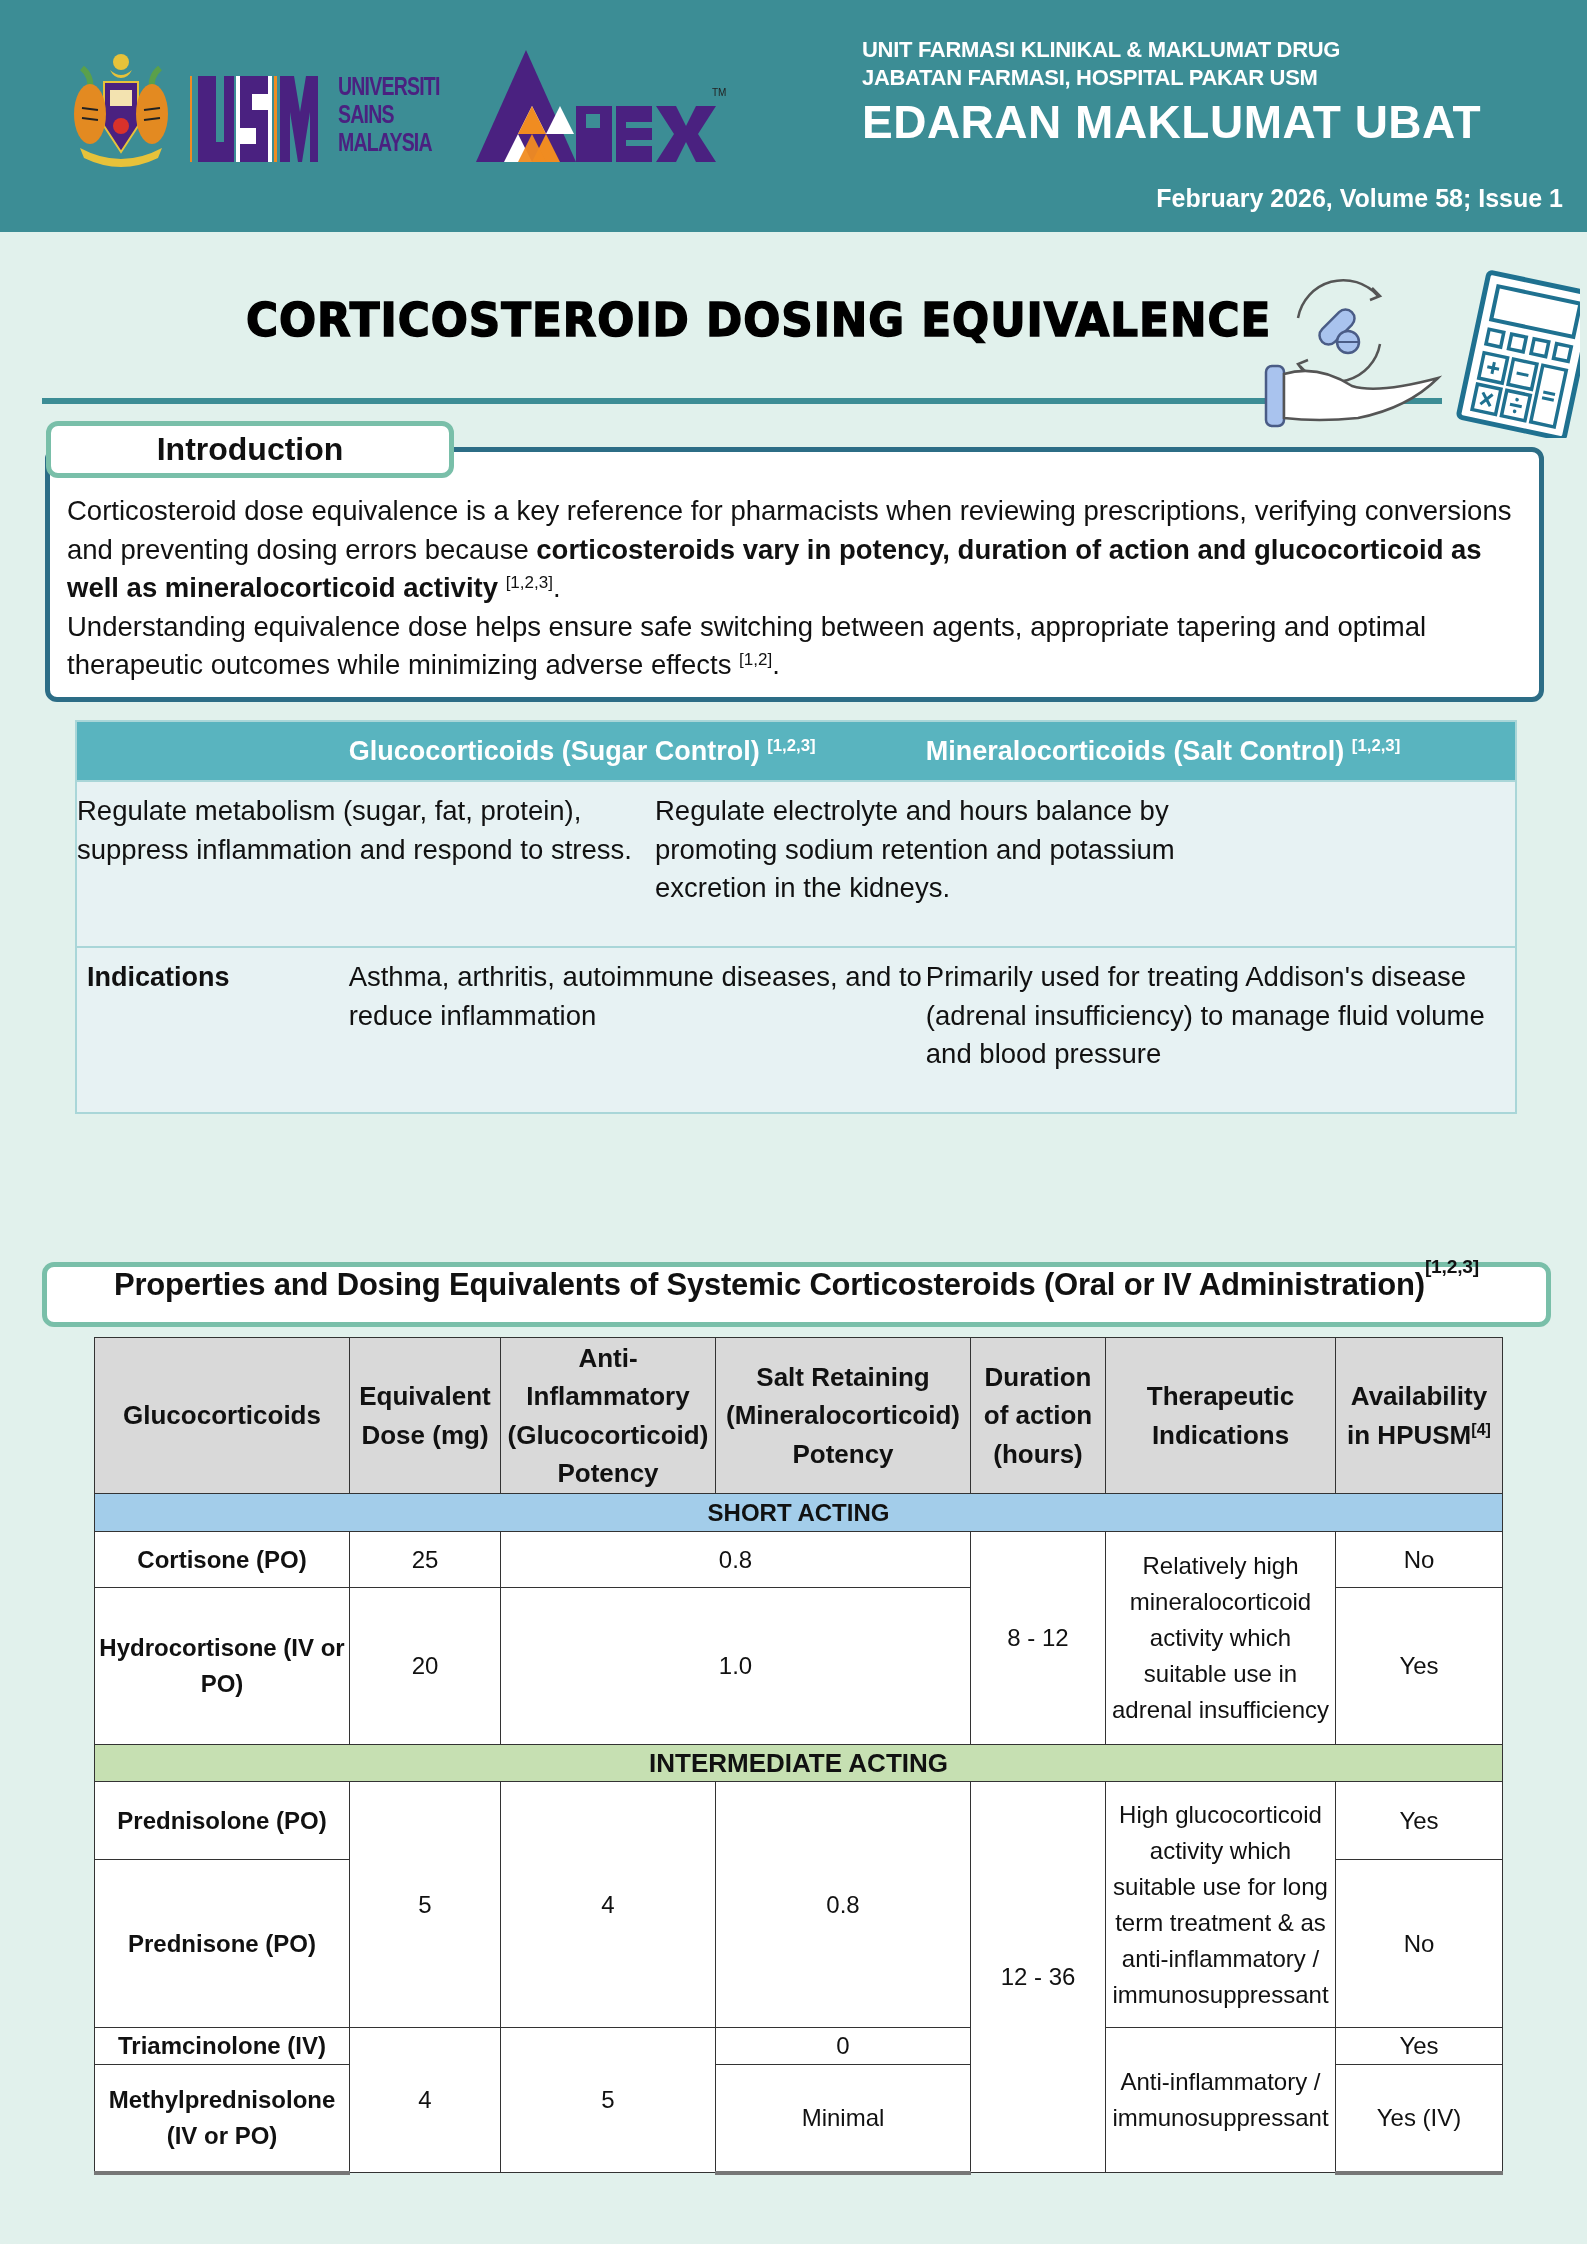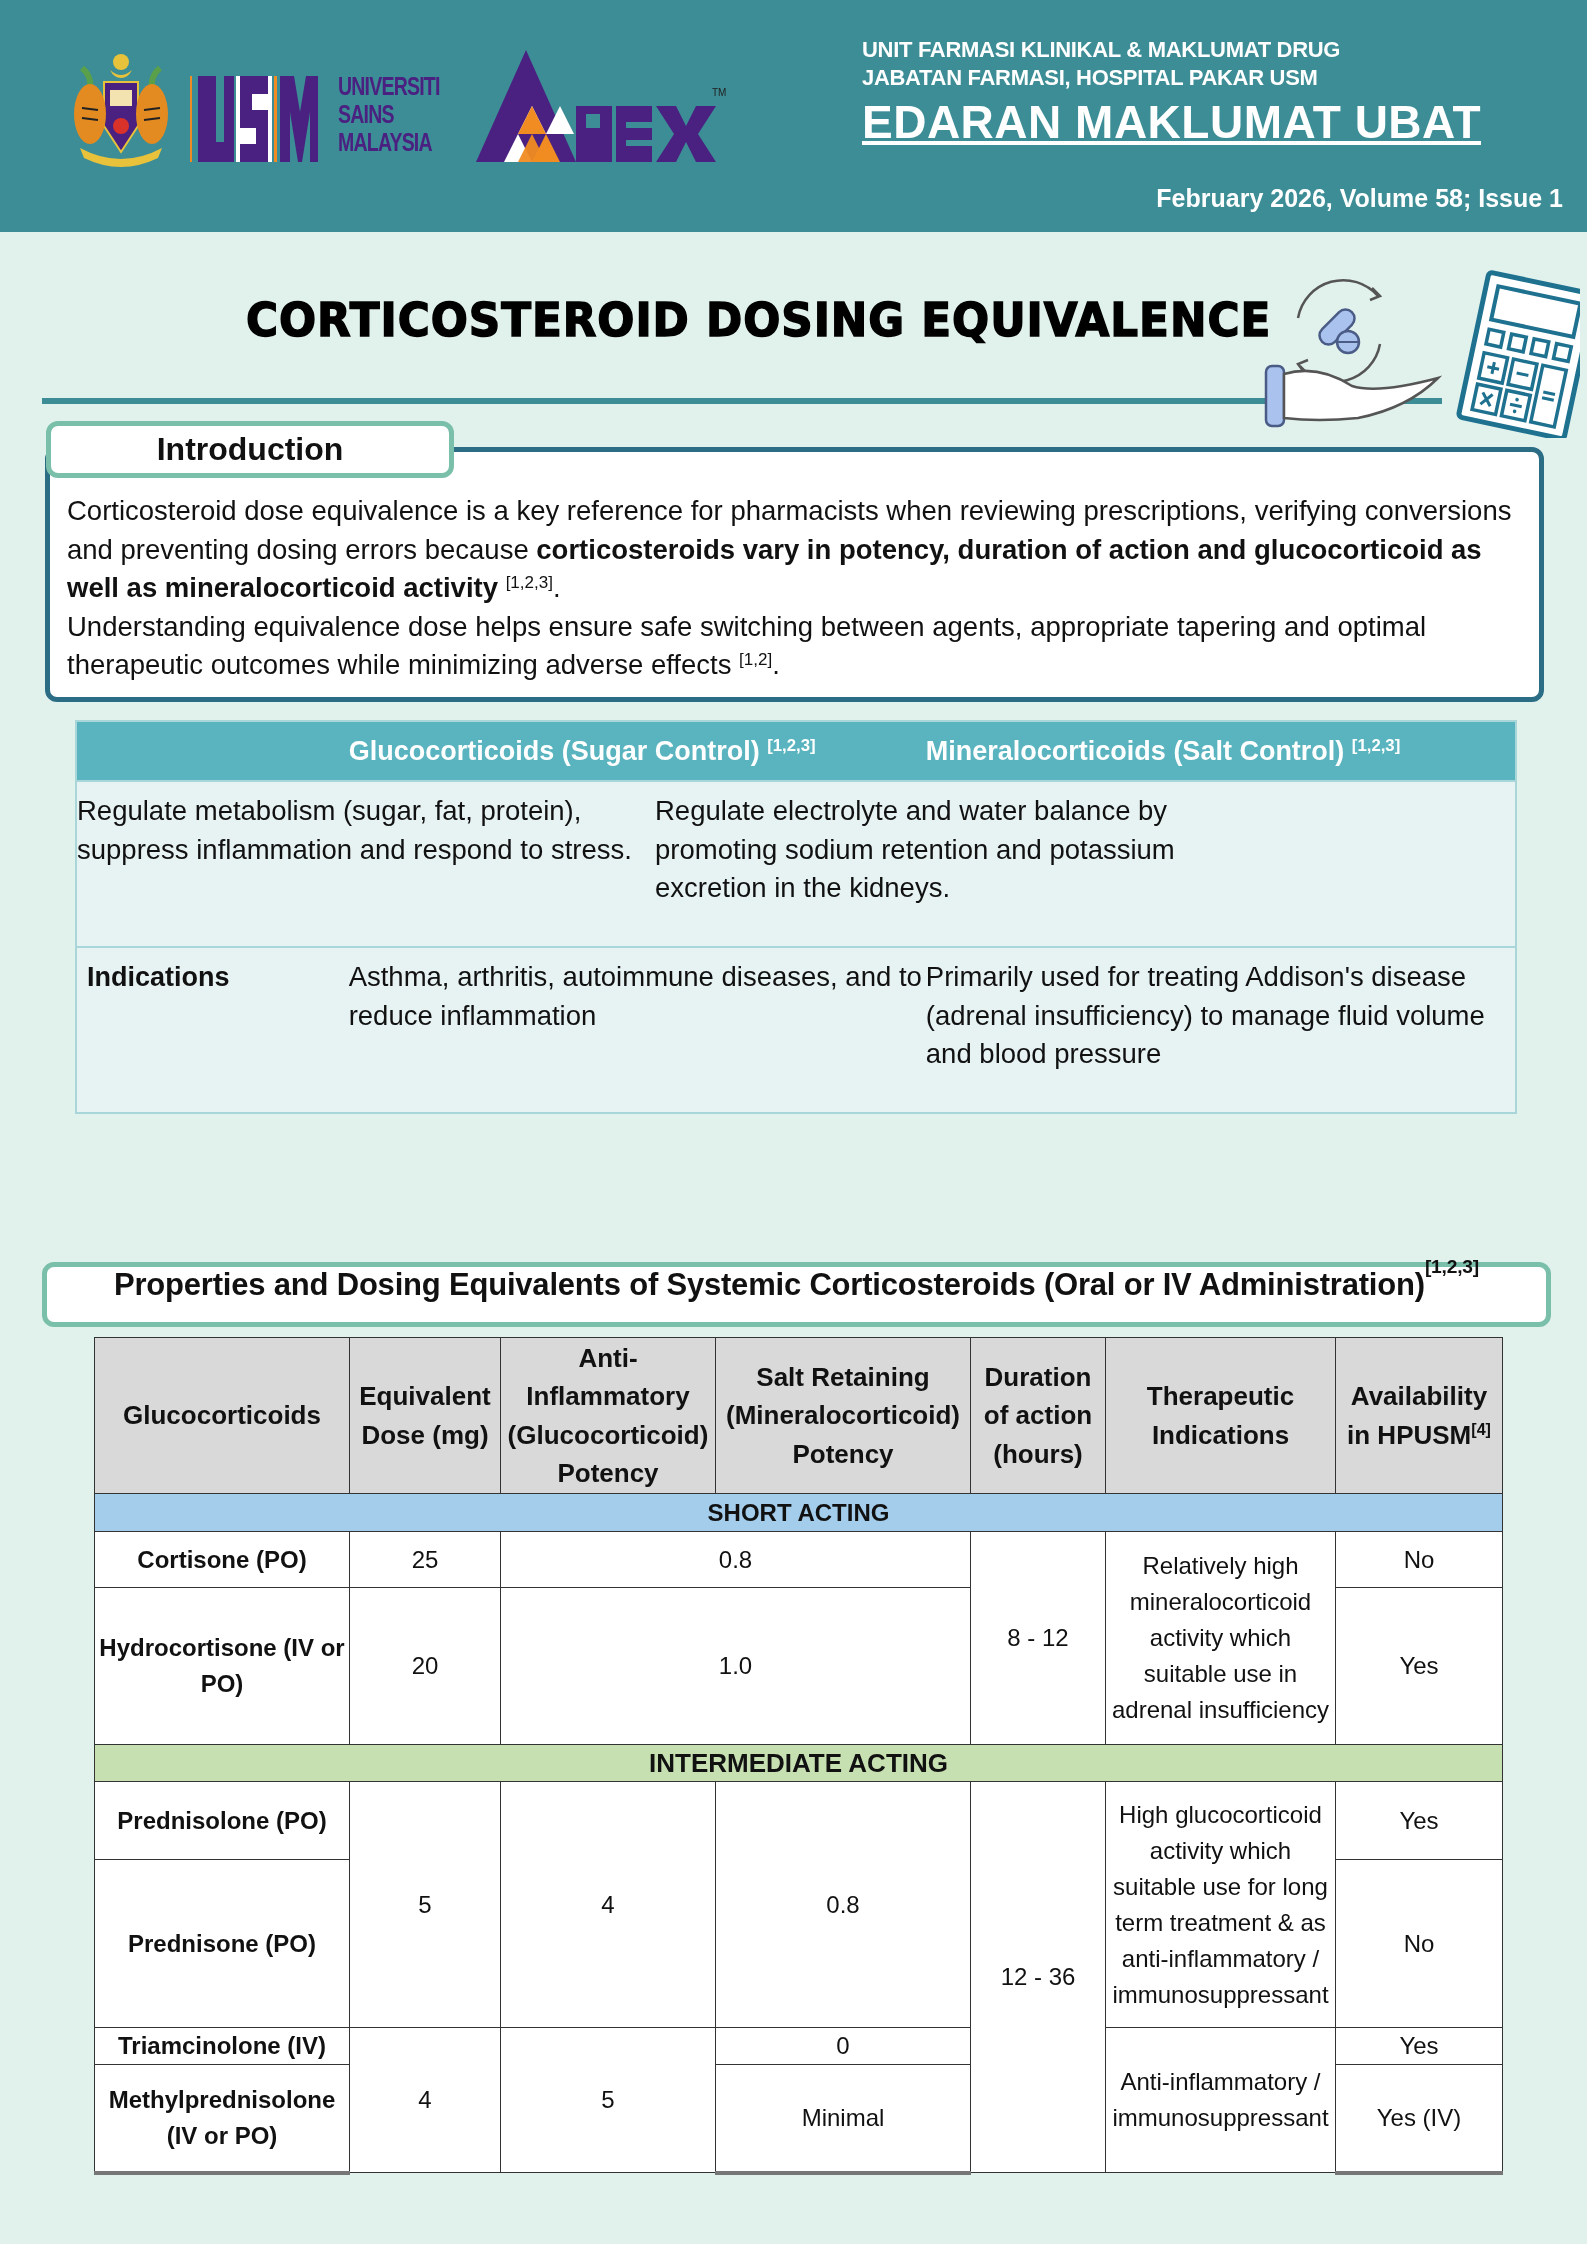--- a/index.html
+++ b/index.html
@@ -25,21 +25,21 @@
     font-size: 25px; line-height: 28px; letter-spacing: -1px;
     transform: scaleX(0.78); transform-origin: left top;
   }
   .logo-apex { position: absolute; left: 476px; top: 50px; width: 250px; height: 115px; }
 
   .hdr-right { position: absolute; left: 862px; top: 36px; color: #fff; }
   .hdr-line1, .hdr-line2 {
     font-weight: bold; font-size: 22px; line-height: 28px; letter-spacing: -0.3px;
   }
   .hdr-title {
-    font-weight: bold; font-size: 46px; line-height: 56px; margin-top: 2px; letter-spacing: 0.5px; text-decoration: underline;
+    font-weight: bold; font-size: 46px; line-height: 56px; margin-top: 2px; letter-spacing: 0.5px;
   }
   .hdr-issue {
     position: absolute; right: 24px; top: 184px; color: #fff;
     font-weight: bold; font-size: 25px;
   }
 
   
   .page-title {
     position: absolute; left: 246px; top: 292px;
     font-family: "DejaVu Sans", sans-serif; font-weight: 900; font-size: 47px;
@@ -215,21 +215,21 @@
 </div>
 
 <div class="cmp">
   <div class="cmp-head">
     <div class="c0"></div>
     <div class="c1"><span>Glucocorticoids (Sugar Control) </span> <sup>[1,2,3]</sup></div>
     <div class="c2"><span>Mineralocorticoids (Salt Control) </span> <sup>[1,2,3]</sup></div>
   </div>
   <div class="cmp-row shade" style="height:166px">
     <div class="c1">Regulate metabolism (sugar, fat, protein), suppress inflammation and respond to stress.</div>
-    <div class="c2">Regulate electrolyte and water balance by promoting sodium retention and potassium excretion in the kidneys.</div>
+    <div class="c2">Regulate electrolyte and hours balance by promoting sodium retention and potassium excretion in the kidneys.</div>
   </div>
   <div class="cmp-row shade" style="height:166px">
     <div class="c0">Indications</div>
     <div class="c1">Asthma, arthritis, autoimmune diseases, and to reduce inflammation</div>
     <div class="c2">Primarily used for treating Addison's disease (adrenal insufficiency) to manage fluid volume and blood pressure</div>
   </div>
 </div>
 
 <div class="prop-bar">
   <span>Properties and Dosing Equivalents of Systemic Corticosteroids (Oral or IV Administration)</span>

